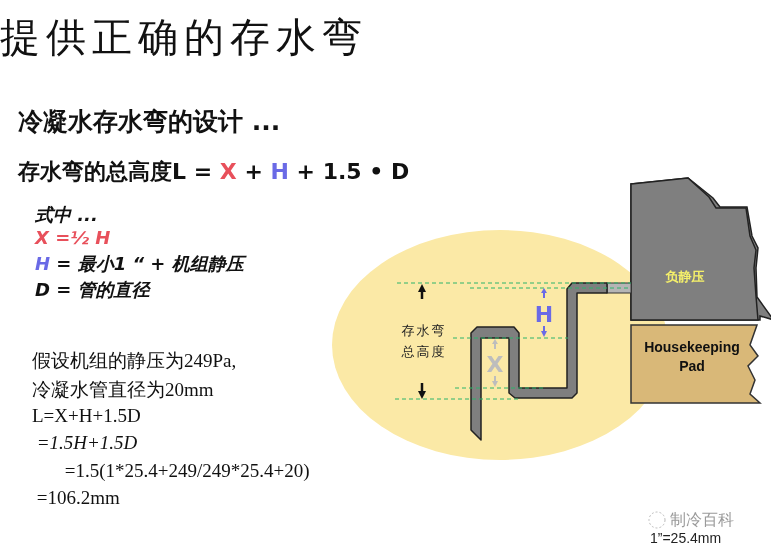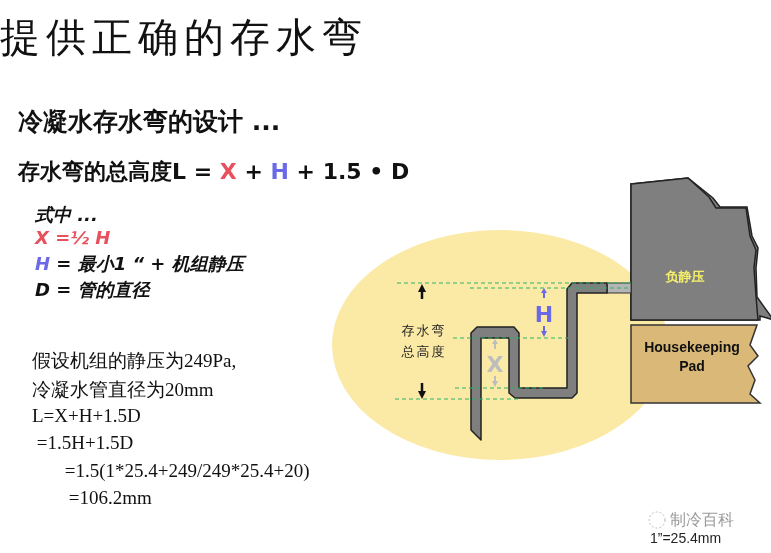--- a/index.html
+++ b/index.html
@@ -12,21 +12,21 @@
   #legend0 { top:203px; }
   #legend1 { top:227px; }
   #legend2 { top:252px; }
   #legend3 { top:278px; }
   .calc { left:32px; font-size:19px; color:#111; font-family:"Liberation Serif", serif; }
   #calc0 { top:348px; }
   #calc1 { top:377px; }
   #calc2 { top:405px; }
   #calc3 { top:432px; }
   #calc4 { top:460px;margin-left:28px; }
-  #calc5 { top:487px;margin-left:32px; }
+  #calc5 { top:487px; }
   .red { color:#e8505b; }
   .blue { color:#6a6ae6; }
   #diagram { position:absolute; left:0; top:0; }
   #watermark { left:652px; top:512px; font-size:16px; color:#9a9a9a; font-family:"DejaVu Sans", sans-serif; }
   #footnote { left:650px; top:530px; font-size:14px; color:#222; font-family:Liberation Sans, sans-serif; }
 </style>
 </head>
 <body>
 
 <div id="title" class="abs">提供正确的存水弯</div>
@@ -39,21 +39,21 @@
 <div id="legend0" class="abs legend-line">式中 ...</div>
 <div id="legend1" class="abs legend-line red">X =½ H</div>
 <div id="legend2" class="abs legend-line">
   <span class="blue">H</span><span> = 最小1 “ + 机组静压</span>
 </div>
 <div id="legend3" class="abs legend-line">D = 管的直径</div>
 
 <div id="calc0" class="abs calc">假设机组的静压为249Pa,</div>
 <div id="calc1" class="abs calc">冷凝水管直径为20mm</div>
 <div id="calc2" class="abs calc">L=X+H+1.5D</div>
-<div id="calc3" class="abs calc" style="white-space:pre;"> =1.5H+1.5D</div>
+<div id="calc3" class="abs calc" style="white-space:pre;font-style:italic;"> =1.5H+1.5D</div>
 <div id="calc4" class="abs calc" style="white-space:pre;"> =1.5(1*25.4+249/249*25.4+20)</div>
 <div id="calc5" class="abs calc" style="white-space:pre;"> =106.2mm</div>
 
 <svg id="diagram" width="771" height="553">
 
   <ellipse cx="500" cy="345" rx="168" ry="115" fill="#fbe9a6"></ellipse>
 
   <polygon points="631,184 688,178 713,198 720,207 747,207 752,236 758,248 756,268 757,297 775,322 774,320 760,316 760,320 631,320" fill="#7f7f7f" stroke="#222" stroke-width="1.5"></polygon>
   <polygon points="631,184 688,178 709,197 716,208 746,208 750,236 756,250 754,268 756,296 758,320 631,320" fill="#7f7f7f" stroke="#222" stroke-width="1.5"></polygon>
   <text x="685" y="281" font-size="13" font-weight="bold" fill="#f5f06a" text-anchor="middle" font-family="DejaVu Sans, sans-serif">负静压</text>

